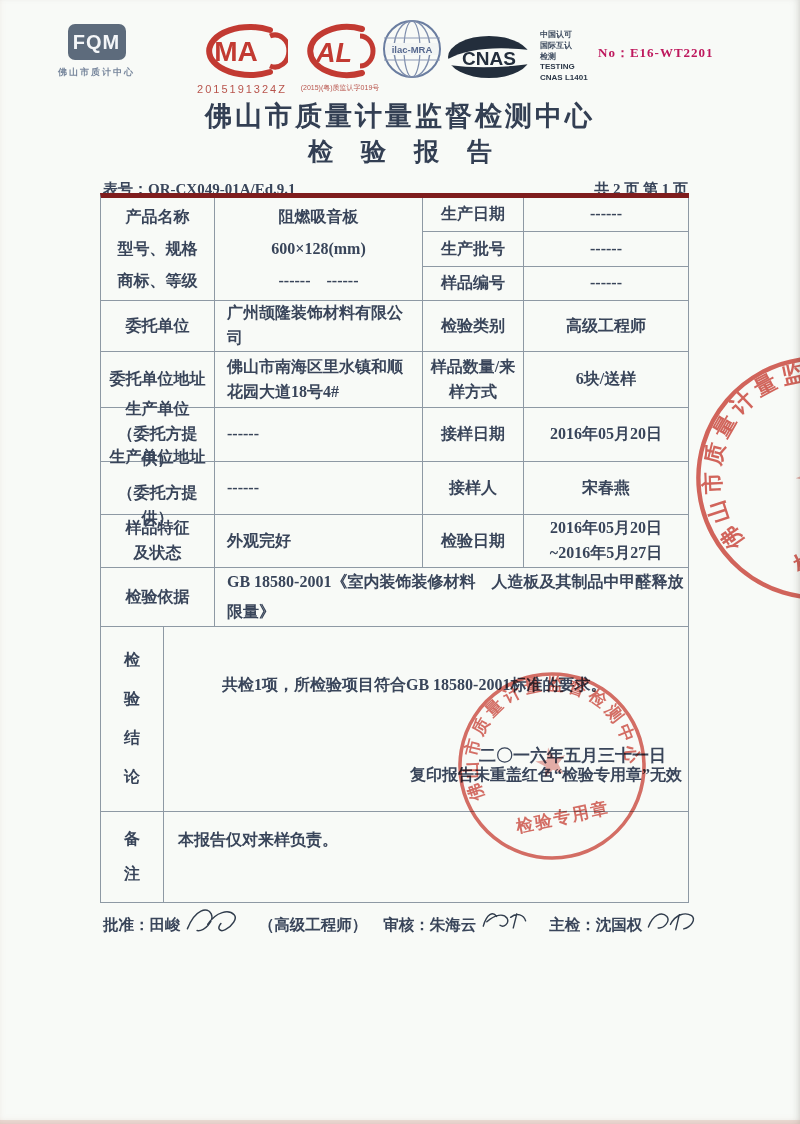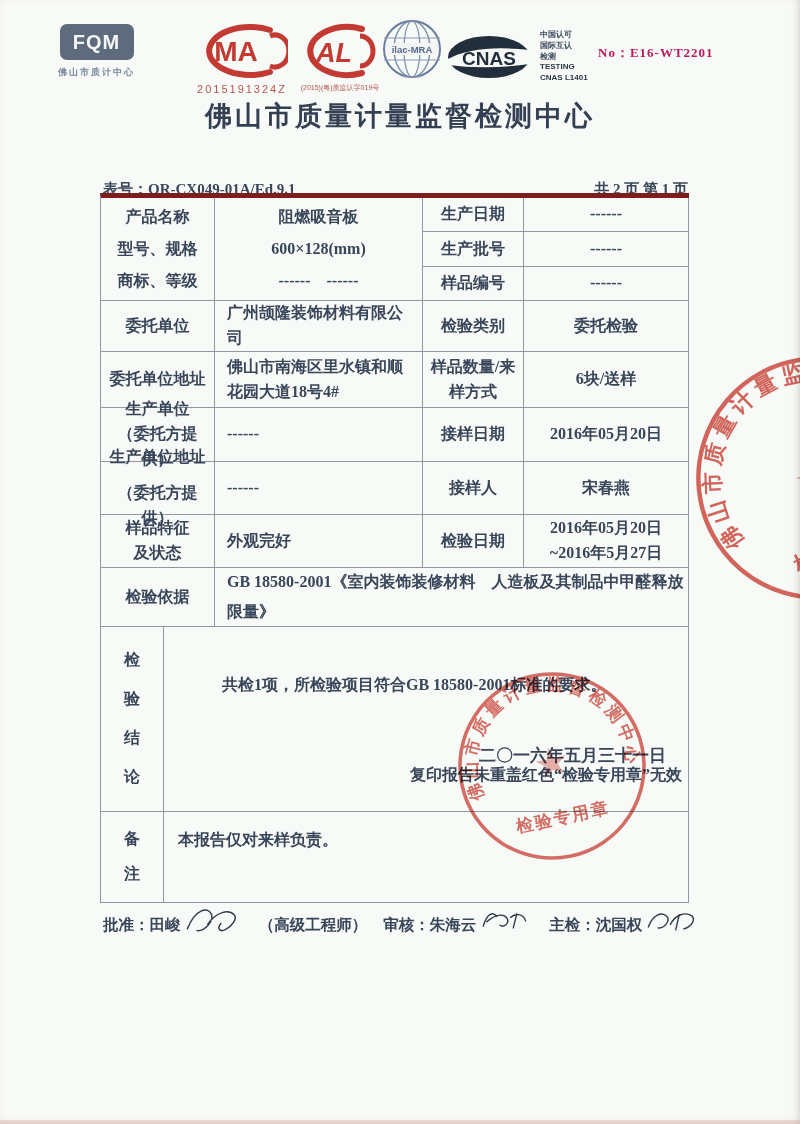--- a/index.html
+++ b/index.html
@@ -8,21 +8,21 @@
     position:relative;width:800px;height:1124px;margin:0 auto;
     background:#f8faf7;overflow:hidden;
     font-family:"Liberation Serif","DejaVu Serif",serif;
     color:#39455a;
     box-shadow:inset -6px 0 10px -6px rgba(120,125,120,.35), inset 0 -4px 8px -4px rgba(190,140,130,.35);
   }
   .page::after{content:"";position:absolute;left:0;right:0;bottom:0;height:4px;background:rgba(214,166,156,.35);}
   
   .hdr{position:absolute;display:flex;flex-direction:column;align-items:center;}
   .fqm{left:58px;top:24px;}
-  .fqm .box{width:74px;height:36px;background:#5d6b7c;border-radius:7px;color:#f4f6f8;
+  .fqm .box{width:58px;height:36px;background:#5d6b7c;border-radius:7px;color:#f4f6f8;
     font-family:"Liberation Sans",sans-serif;font-weight:700;font-size:20px;
     display:flex;align-items:center;justify-content:center;letter-spacing:1px;}
   .fqm .cap{margin-top:6px;font-size:9px;color:#77869c;letter-spacing:2px;font-weight:600;}
   .cma{left:196px;top:22px;} .cal{left:294px;top:22px;}
   .sealoval{position:relative;width:92px;height:58px;}
   .sealoval svg{display:block;}
   .rednum{margin-top:3px;color:#b8544c;font-size:11px;letter-spacing:2px;font-family:"Liberation Sans",sans-serif;}
   .rednum.small{font-size:7px;letter-spacing:0;}
   .ilac{left:381px;top:18px;}
   .cnas{left:446px;top:30px;flex-direction:row;align-items:center;gap:8px;}
@@ -121,20 +121,21 @@
       <div>国际互认</div>
       <div>检测</div>
       <div class="en">TESTING</div>
       <div class="en">CNAS L1401</div>
     </div>
   </div>
 
   <div class="report-no">No：E16-WT2201</div>
 
   <div class="t-org">佛山市质量计量监督检测中心</div>
+  <div class="t-doc">检验报告</div>
 
   <div class="meta">
     <div><span>表号：</span><span>QR-CX049-01A/Ed.9.1</span></div>
     <div>共 2 页  第 1 页</div>
   </div>
 
   <div class="tbl">
 
     <div class="cell sp2 lab" style="grid-row:1/4;line-height:2.0;">
       <div>产品名称</div>
@@ -149,21 +150,21 @@
     <div class="cell l2col lab" style="grid-row:1;">生产日期</div>
     <div class="cell v2col" style="grid-row:1;">------</div>
     <div class="cell l2col lab" style="grid-row:2;">生产批号</div>
     <div class="cell v2col" style="grid-row:2;">------</div>
     <div class="cell l2col lab" style="grid-row:3;">样品编号</div>
     <div class="cell v2col" style="grid-row:3;">------</div>
 
     <div class="cell sp2 lab" style="grid-row:4;">委托单位</div>
     <div class="cell vcol hleft" style="grid-row:4;">广州颉隆装饰材料有限公司</div>
     <div class="cell l2col lab" style="grid-row:4;">检验类别</div>
-    <div class="cell v2col" style="grid-row:4;">委托检验</div>
+    <div class="cell v2col" style="grid-row:4;">高级工程师</div>
 
     <div class="cell sp2 lab" style="grid-row:5;">委托单位地址</div>
     <div class="cell vcol hleft" style="grid-row:5;">佛山市南海区里水镇和顺花园大道18号4#</div>
     <div class="cell l2col lab" style="grid-row:5;">样品数量/来样方式</div>
     <div class="cell v2col" style="grid-row:5;">6块/送样</div>
 
     <div class="cell sp2 lab" style="grid-row:6;">
       <div>生产单位</div>
         <div>（委托方提供）</div>
     </div>

